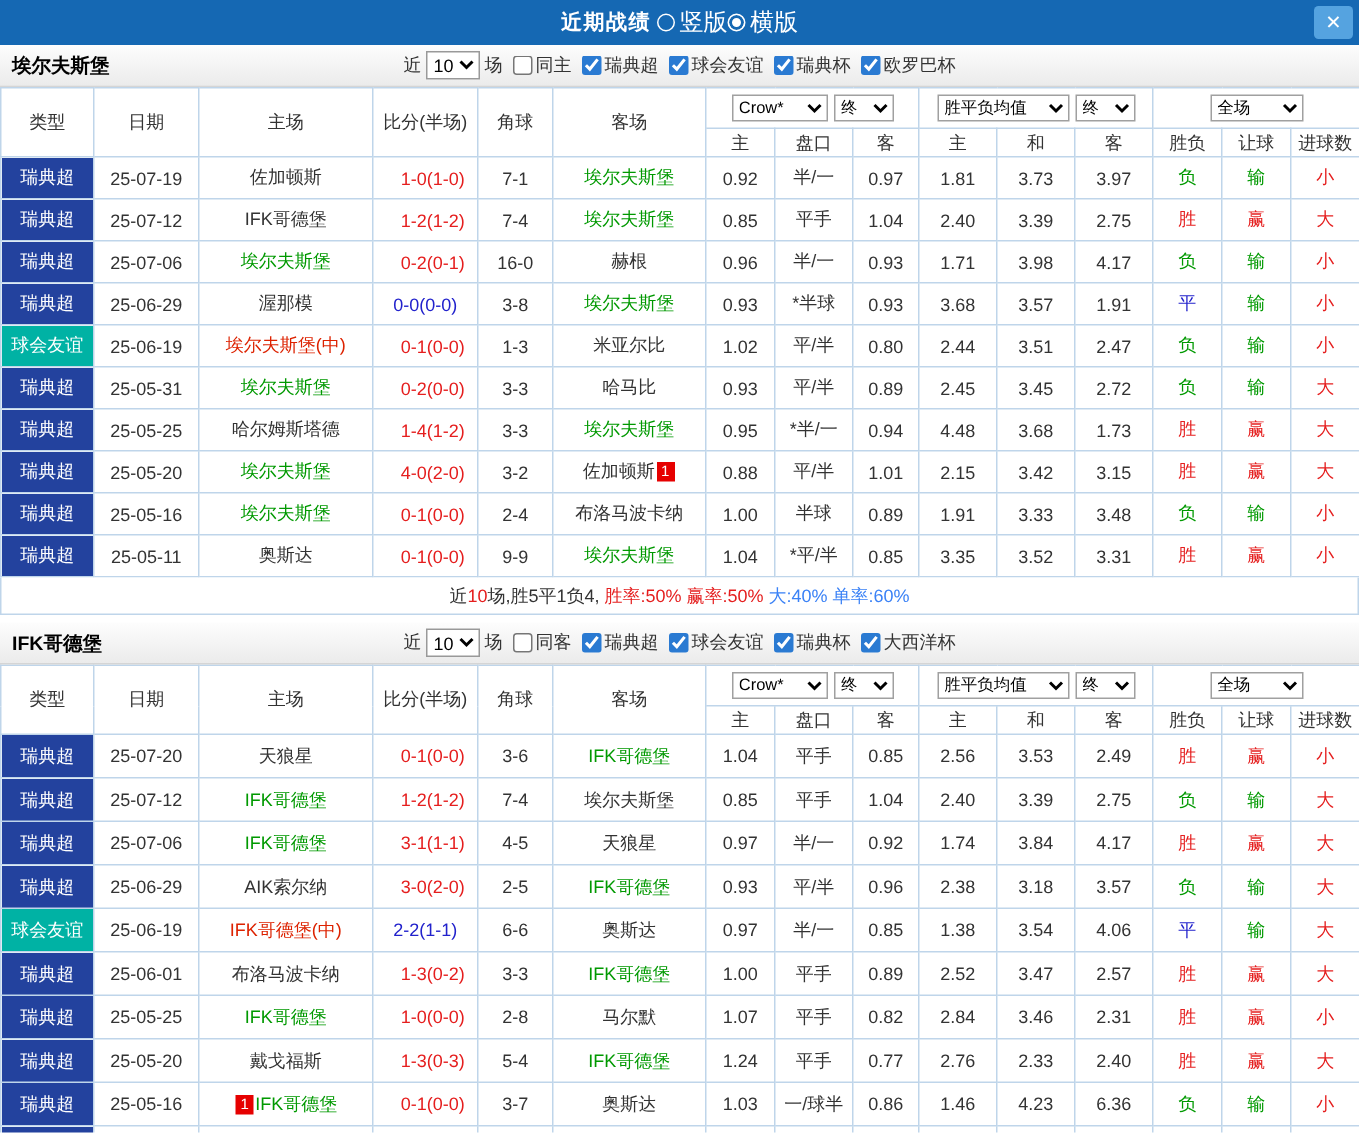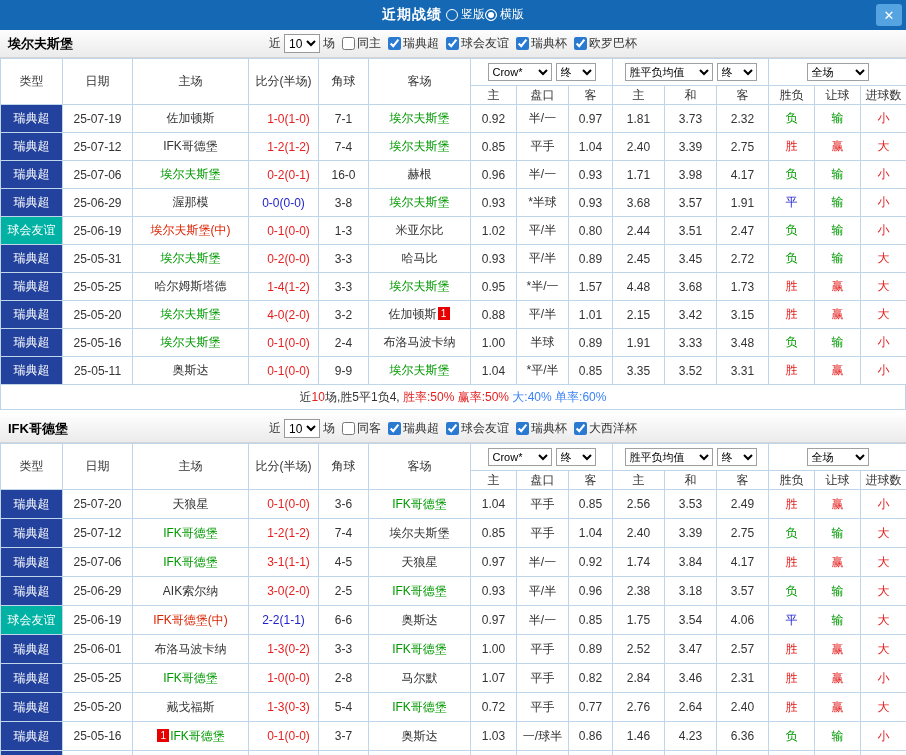--- a/index.html
+++ b/index.html
@@ -1,20 +1,20 @@
 <!DOCTYPE html>
 <html><head>
 <meta charset="utf-8">
 <style>
   html,body{margin:0;padding:0;}
   body{width:906px;height:755px;overflow:hidden;background:#fff;
        font-family:"Liberation Sans","DejaVu Sans",sans-serif;font-size:12px;color:#333;}
   .topbar{height:30px;background:#1568b3;position:relative;display:flex;align-items:center;justify-content:center;gap:4px;color:#fff;}
   .topbar .title{font-size:14px;font-weight:bold;letter-spacing:1px;}
-  .radio-label{display:inline-flex;align-items:center;gap:3px;font-size:12px;cursor:pointer;color:#fff;}
+  .radio-label{display:inline-flex;align-items:center;gap:3px;font-size:16px;cursor:pointer;color:#fff;}
   .radio{width:10px;height:10px;border:1px solid #fff;border-radius:50%;display:inline-block;background:transparent;}
   .radio.on{background:#fff;box-shadow:inset 0 0 0 2px #1568b3;}
   .close-btn{position:absolute;right:4px;top:4px;width:26px;height:22px;background:#55a3e0;border-radius:3px;color:#fff;
              font-size:13px;font-weight:bold;display:flex;align-items:center;justify-content:center;cursor:pointer;}
   .section + .section{margin-top:5px;}
   .filterbar{height:27px;background:linear-gradient(#fdfdfd,#ebebeb);border-bottom:1px solid #d5d5d5;position:relative;display:flex;align-items:center;}
   .team-name{position:absolute;left:8px;font-size:13px;font-weight:bold;color:#000;}
   .filters{margin:0 auto;display:flex;align-items:center;font-size:12px;}
   .filters select{height:19px;font-size:12px;border:1px solid #999;background:#fff;margin:0 3px;}
   .filters label{display:inline-flex;align-items:center;margin-left:7px;cursor:pointer;}
@@ -138,21 +138,21 @@
             <td>25-07-19</td>
             <td><span class="t-n">佐加顿斯</span></td>
             <td class="sc-w">1-0(1-0)</td>
             <td>7-1</td>
             <td><span class="t-f">埃尔夫斯堡</span></td>
             <td>0.92</td>
             <td>半/一</td>
             <td>0.97</td>
             <td>1.81</td>
             <td>3.73</td>
-            <td>2.32</td>
+            <td>3.97</td>
             <td class="rs-l">负</td>
             <td class="rs-l">输</td>
             <td class="rs-w">小</td>
           </tr>
           <tr>
             <td class="lt lt-super">瑞典超</td>
             <td>25-07-12</td>
             <td><span class="t-n">IFK哥德堡</span></td>
             <td class="sc-w">1-2(1-2)</td>
             <td>7-4</td>
@@ -237,21 +237,21 @@
           </tr>
           <tr>
             <td class="lt lt-super">瑞典超</td>
             <td>25-05-25</td>
             <td><span class="t-n">哈尔姆斯塔德</span></td>
             <td class="sc-w">1-4(1-2)</td>
             <td>3-3</td>
             <td><span class="t-f">埃尔夫斯堡</span></td>
             <td>0.95</td>
             <td>*半/一</td>
-            <td>1.57</td>
+            <td>0.94</td>
             <td>4.48</td>
             <td>3.68</td>
             <td>1.73</td>
             <td class="rs-w">胜</td>
             <td class="rs-w">赢</td>
             <td class="rs-w">大</td>
           </tr>
           <tr>
             <td class="lt lt-super">瑞典超</td>
             <td>25-05-20</td>
@@ -458,21 +458,21 @@
           <tr>
             <td class="lt lt-friendly">球会友谊</td>
             <td>25-06-19</td>
             <td><span class="t-fr">IFK哥德堡(中)</span></td>
             <td class="sc-d">2-2(1-1)</td>
             <td>6-6</td>
             <td><span class="t-n">奥斯达</span></td>
             <td>0.97</td>
             <td>半/一</td>
             <td>0.85</td>
-            <td>1.75</td>
+            <td>1.38</td>
             <td>3.54</td>
             <td>4.06</td>
             <td class="rs-d">平</td>
             <td class="rs-l">输</td>
             <td class="rs-w">大</td>
           </tr>
           <tr>
             <td class="lt lt-super">瑞典超</td>
             <td>25-06-01</td>
             <td><span class="t-n">布洛马波卡纳</span></td>
@@ -506,25 +506,25 @@
             <td class="rs-w">赢</td>
             <td class="rs-w">小</td>
           </tr>
           <tr>
             <td class="lt lt-super">瑞典超</td>
             <td>25-05-20</td>
             <td><span class="t-n">戴戈福斯</span></td>
             <td class="sc-w">1-3(0-3)</td>
             <td>5-4</td>
             <td><span class="t-f">IFK哥德堡</span></td>
-            <td>0.72</td>
+            <td>1.24</td>
             <td>平手</td>
             <td>0.77</td>
             <td>2.76</td>
-            <td>2.64</td>
+            <td>2.33</td>
             <td>2.40</td>
             <td class="rs-w">胜</td>
             <td class="rs-w">赢</td>
             <td class="rs-w">大</td>
           </tr>
           <tr>
             <td class="lt lt-super">瑞典超</td>
             <td>25-05-16</td>
             <td><span class="card">1</span><span class="t-f">IFK哥德堡</span></td>
             <td class="sc-w">0-1(0-0)</td>

